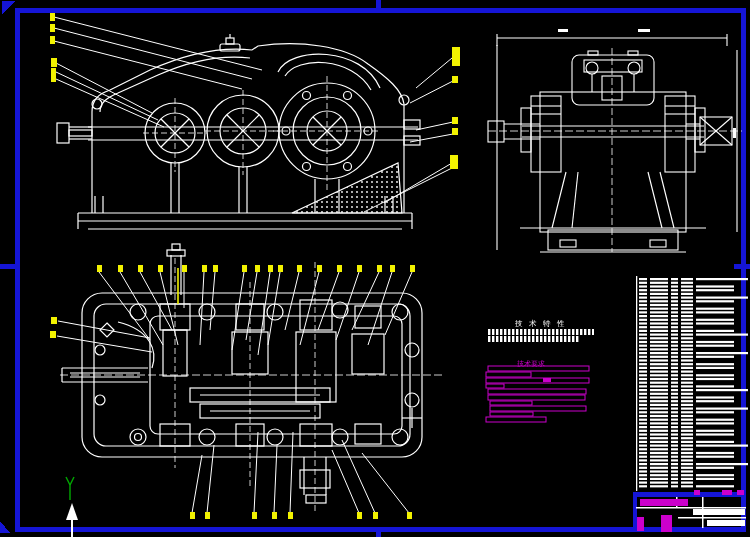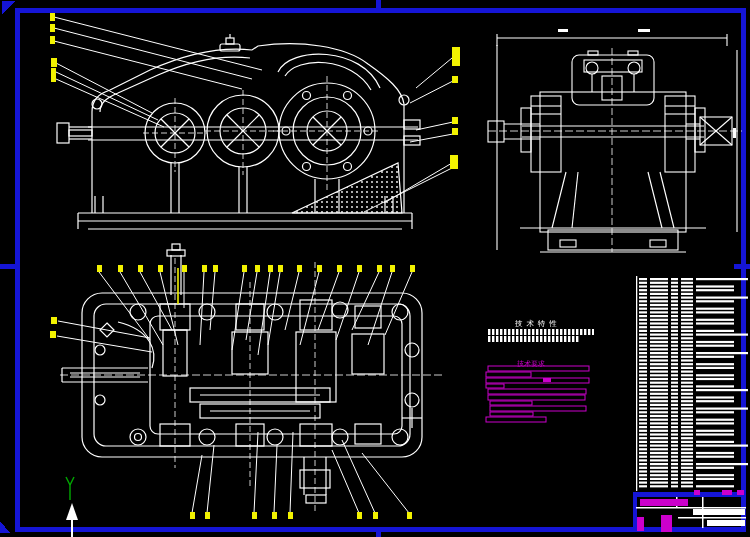--- a/index.html
+++ b/index.html
@@ -1,17 +1,17 @@
 <!DOCTYPE html>
 <html><head>
 <meta charset="utf-8">
 <style>
   html,body{margin:0;padding:0;background:#000;}
   #canvas{position:relative;width:750px;height:537px;background:#000;overflow:hidden;
-          font-family:Liberation Serif, serif;}
+          font-family:Liberation Mono, monospace;}
   svg{position:absolute;left:0;top:0;}
   .hair{shape-rendering:crispEdges;}
 </style>
 </head>
 <body>
 
 <div id="canvas">
 <svg width="750" height="537" viewBox="0 0 750 537">
   <defs>
     <pattern id="dots" width="5" height="5" patternUnits="userSpaceOnUse">

